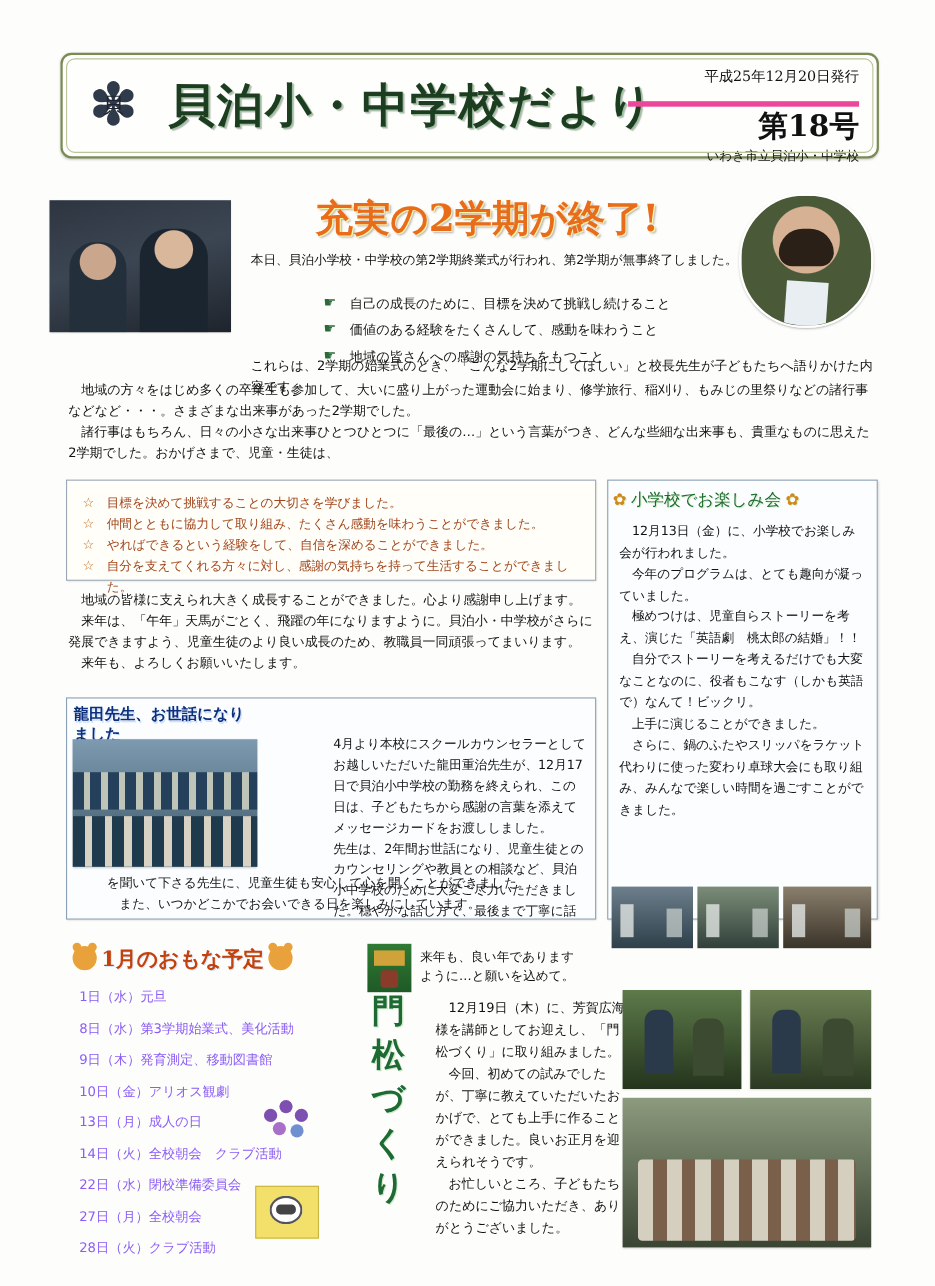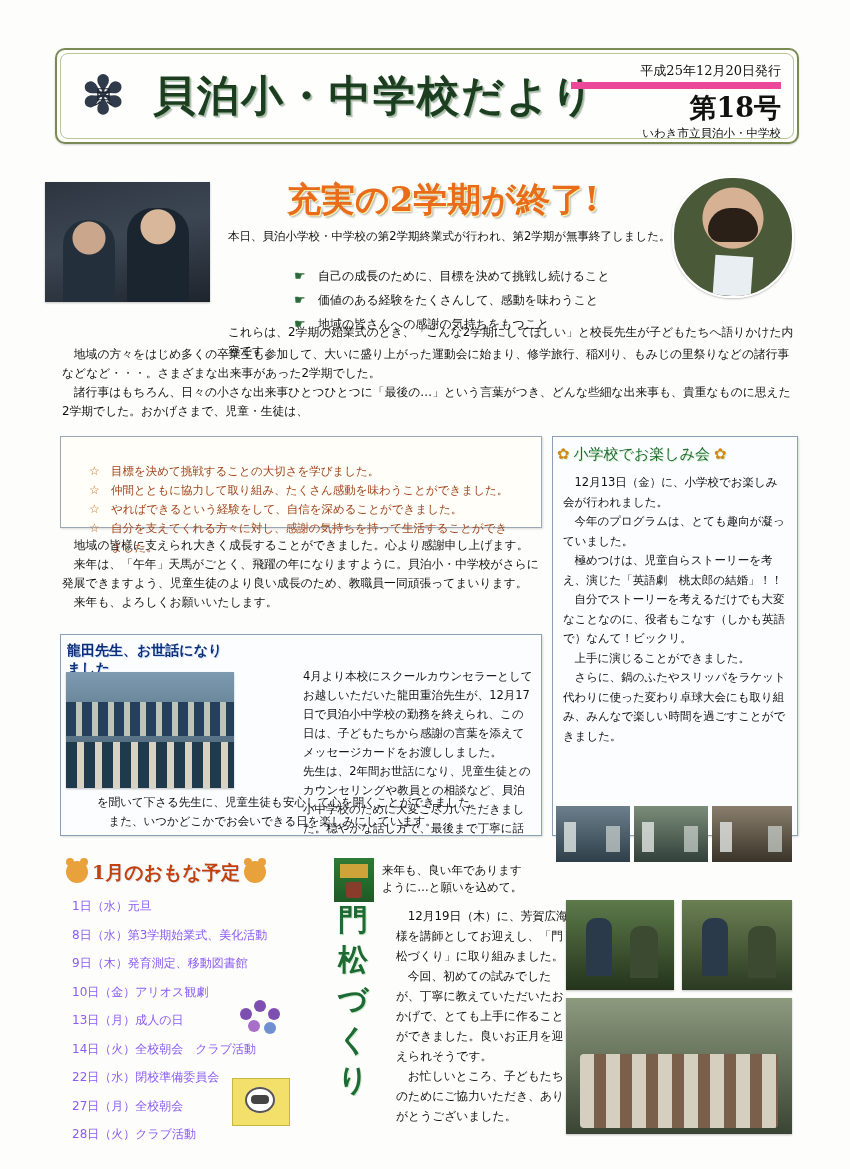--- a/index.html
+++ b/index.html
@@ -46,21 +46,21 @@
     font-weight:bold;
     letter-spacing:2px;
     color:#1c3d1f;
     text-shadow:1px 1px 0 #9bbf9e, 2px 2px 1px rgba(0,0,0,.25);
     white-space:nowrap;
   }
   .mast-right{
     position:absolute;right:16px;top:12px;width:210px;text-align:right;
     font-family:"DejaVu Serif",serif;color:#111;
   }
-  .mast-date{font-size:13px;line-height:18px;border-bottom:7px solid #ec4899;padding-bottom:2px;}
+  .mast-date{font-size:13px;line-height:18px;border-bottom:5px solid #ec4899;padding-bottom:12px;}
   .mast-issue{font-size:27px;line-height:34px;font-weight:bold;margin-top:2px;}
   .mast-school{font-size:11.5px;line-height:16px;}
 
   
   .headline{
     position:absolute;left:228px;top:178px;width:430px;
     text-align:center;
     font-family:"DejaVu Serif",serif;
     font-weight:bold;
     font-size:34px;line-height:42px;
@@ -115,21 +115,21 @@
   #para-1{left:228px;top:323px;width:566px;}
   #para-2{left:62px;top:345px;width:732px;}
   #para-3{left:62px;top:383px;width:732px;}
 
   
   .starbox{
     position:absolute;left:60px;top:436px;width:480px;height:90px;
     border:1px solid #9aa7b5;background:#fffef8;
     box-shadow:1px 1px 2px rgba(0,0,0,.14);
   }
-  .starbox ul{margin:16px;padding:9px 10px 0 10px;}
+  .starbox ul{margin:2px;padding:9px 10px 0 10px;}
   .starbox li{
     list-style:none;position:relative;padding-left:24px;
     font-size:11.5px;line-height:19px;color:#a1451c;
   }
   .starbox li:before{content:"☆";position:absolute;left:2px;top:0;color:#c9701f;font-size:12px;}
 
   #para-4{left:62px;top:536px;width:480px;}
 
   
   .cbox{

